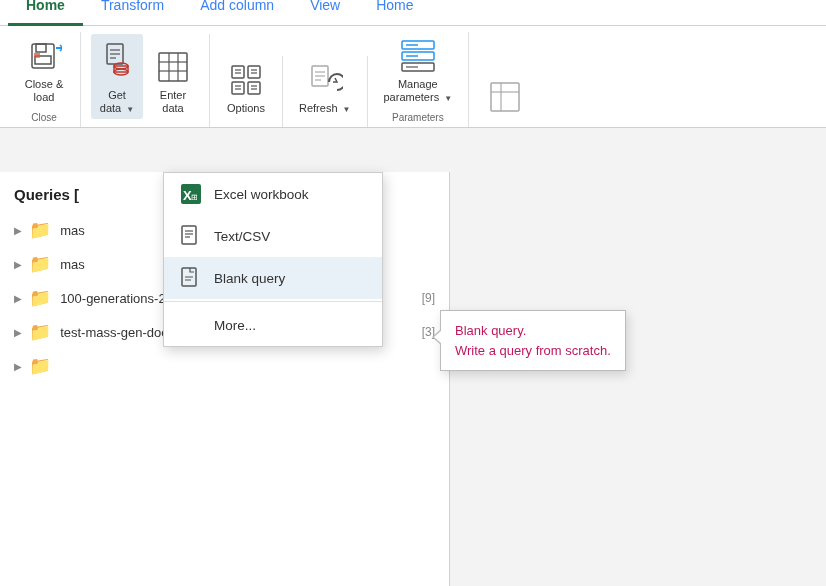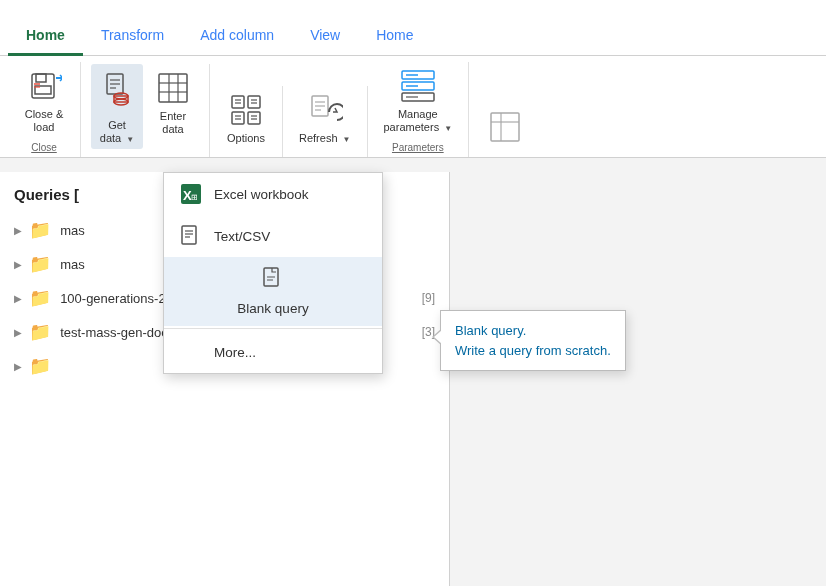--- a/index.html
+++ b/index.html
@@ -12,21 +12,21 @@
       position: relative;
     }
 
     
     .tab-bar {
       background: #fff;
       border-bottom: 1px solid #d0d0d0;
       display: flex;
       align-items: flex-end;
       padding: 0 8px;
-      height: 56px;
+      height: 26px;
     }
     .tab {
       padding: 10px 18px;
       font-size: 14px;
       cursor: pointer;
       color: #3b82f6;
       border-bottom: 3px solid transparent;
       margin-bottom: -1px;
     }
     .tab.active {
@@ -48,21 +48,21 @@
       display: flex;
       flex-direction: column;
       align-items: center;
       border-right: 1px solid #e0e0e0;
       padding: 0 10px 4px 10px;
     }
     .ribbon-group:last-child { border-right: none; }
     .ribbon-buttons {
       display: flex;
       gap: 4px;
-      align-items: flex-start;
+      align-items: flex-end;
       margin-bottom: 2px;
     }
     .ribbon-btn {
       display: flex;
       flex-direction: column;
       align-items: center;
       cursor: pointer;
       padding: 4px 6px;
       border-radius: 3px;
       min-width: 50px;
@@ -80,21 +80,20 @@
       text-align: center;
       color: #333;
       margin-top: 2px;
       line-height: 1.2;
     }
     .ribbon-group-label {
       font-size: 10px;
       color: #666;
       text-align: center;
       padding-top: 2px;
-      text-decoration: underline;
     }
 
     
     svg { display: block; }
 
     
     .dropdown-arrow {
       font-size: 8px;
       color: #555;
       margin-left: 2px;
@@ -114,21 +113,21 @@
     }
     .dropdown-item {
       display: flex;
       align-items: center;
       padding: 10px 16px;
       font-size: 13.5px;
       color: #333;
       cursor: pointer;
       gap: 12px;
     }
-    .dropdown-item.selected { background: #e8f0f8; flex-direction: column; }
+    .dropdown-item.selected { background: #e8f0f8; }
     .dropdown-item .item-icon {
       width: 22px;
       height: 22px;
       display: flex;
       align-items: center;
       justify-content: center;
     }
     .dropdown-divider {
       height: 1px;
       background: #e0e0e0;
@@ -138,21 +137,21 @@
     
     .tooltip {
       position: absolute;
       top: 310px;
       left: 440px;
       background: #fff;
       border: 1px solid #bbb;
       box-shadow: 2px 4px 10px rgba(0,0,0,0.15);
       padding: 10px 14px;
       font-size: 13px;
-      color: #0369a1;
+      color: #be185d;
       max-width: 200px;
       z-index: 200;
       line-height: 1.5;
     }
     .tooltip::before {
       content: '';
       position: absolute;
       left: -9px;
       top: 18px;
       border-top: 8px solid transparent;

